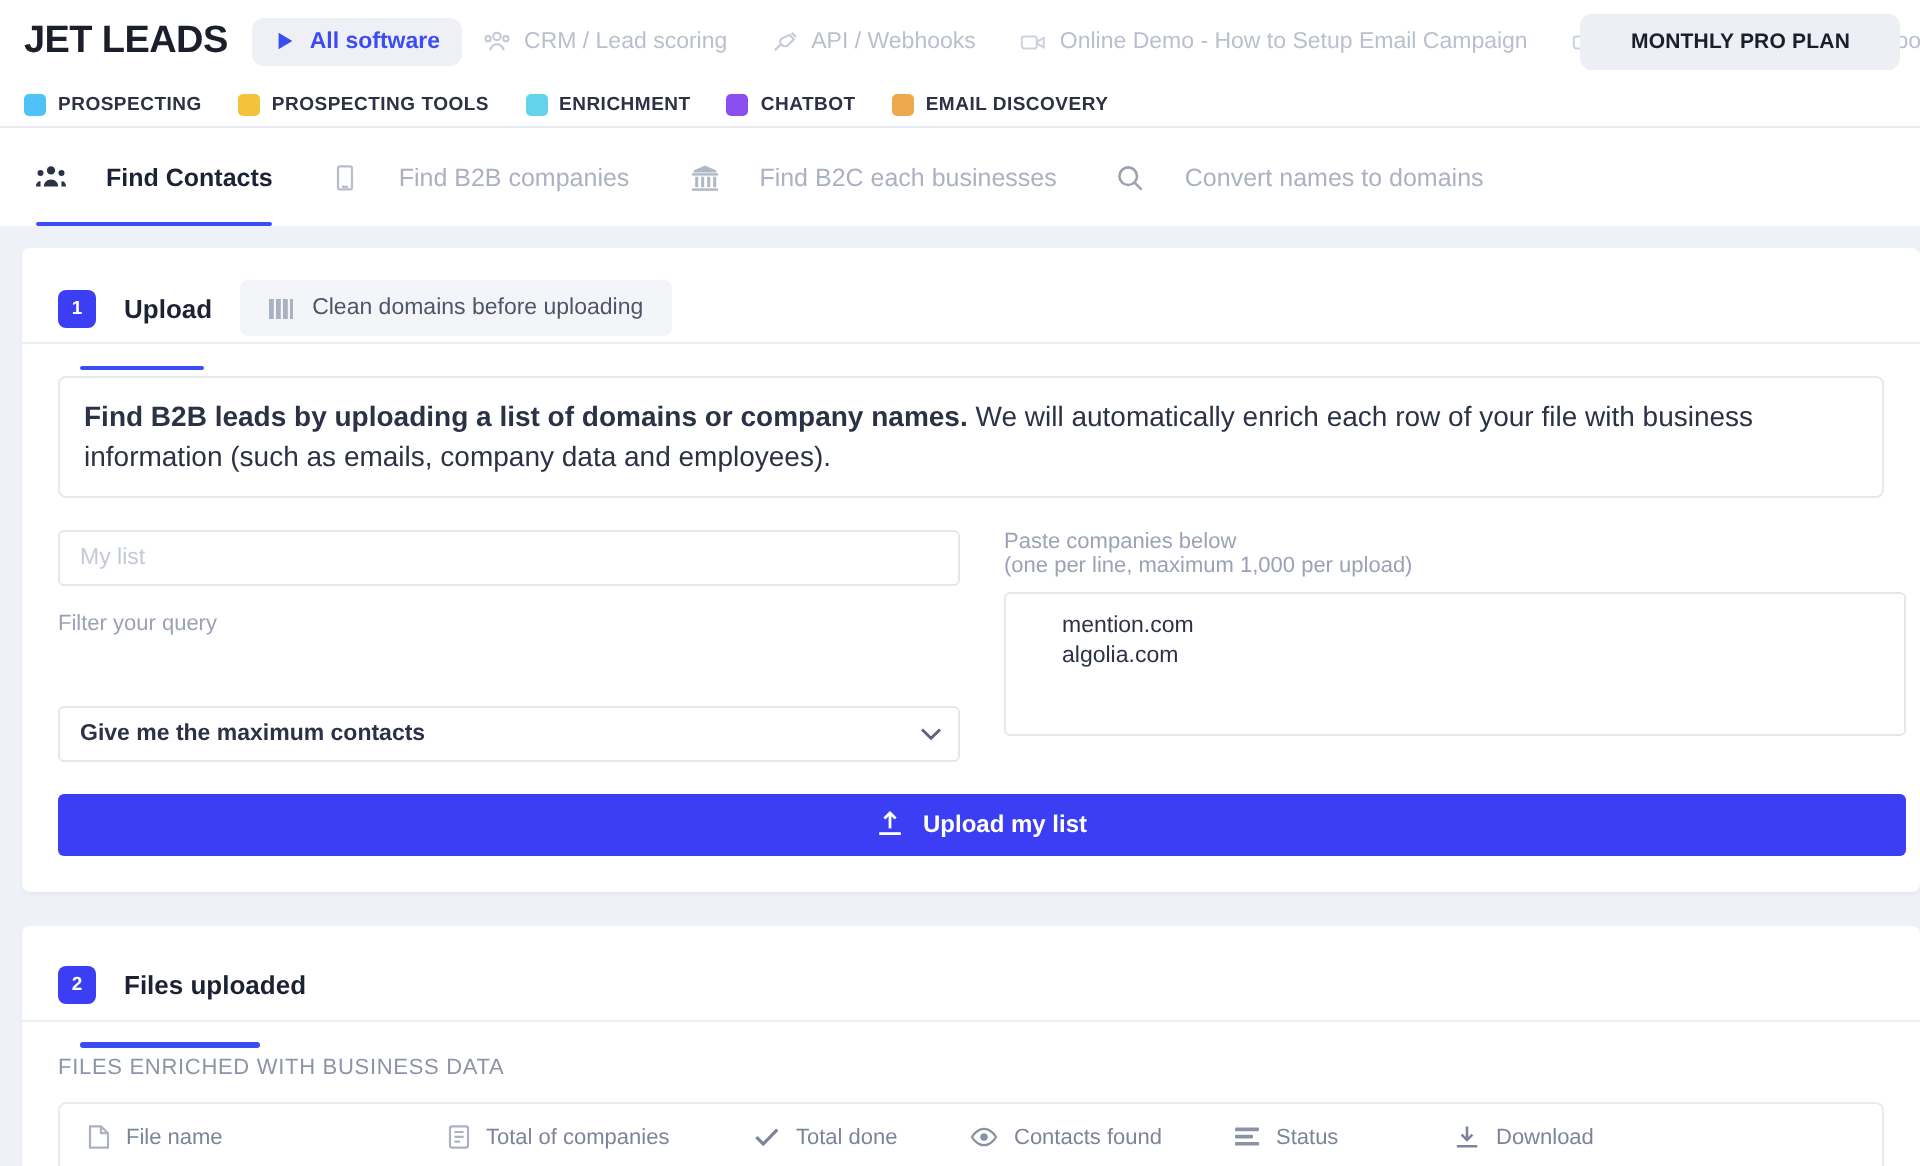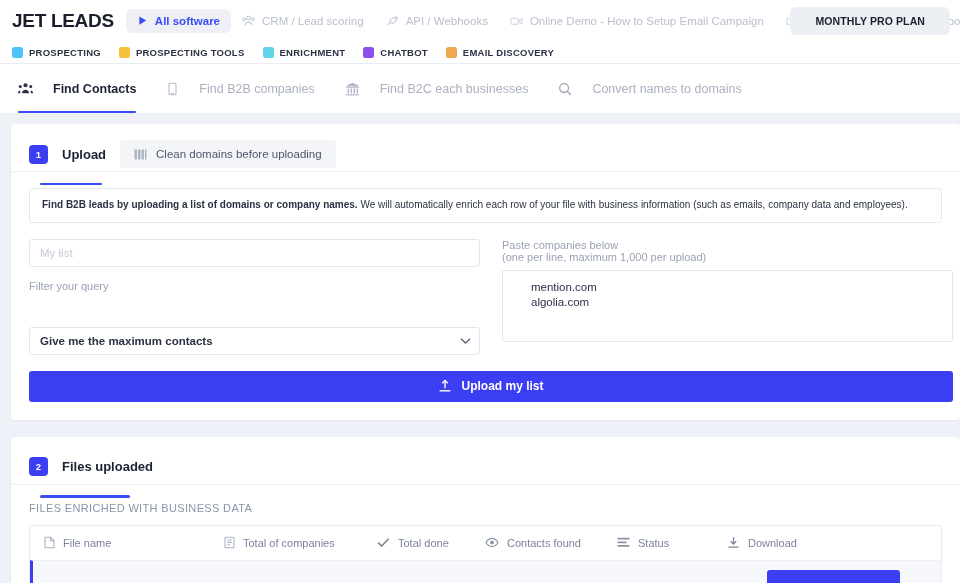--- a/index.html
+++ b/index.html
@@ -172,21 +172,21 @@
     white-space: nowrap;
     cursor: pointer;
   }
 
   .card-body { padding: 16px 18px 18px 18px; }
 
   .notice {
     border: 1px solid #e6e9f0;
     border-radius: 4px;
     padding: 9px 12px;
-    font-size: 10px;
+    font-size: 14px;
     line-height: 1.45;
     color: #2b3245;
     margin-bottom: 16px;
   }
   .notice b { font-weight: 700; }
 
   .form-row { display: flex; gap: 22px; }
   .col { flex: 1; min-width: 0; }
   .col.right { margin-right: -11px; }
 

